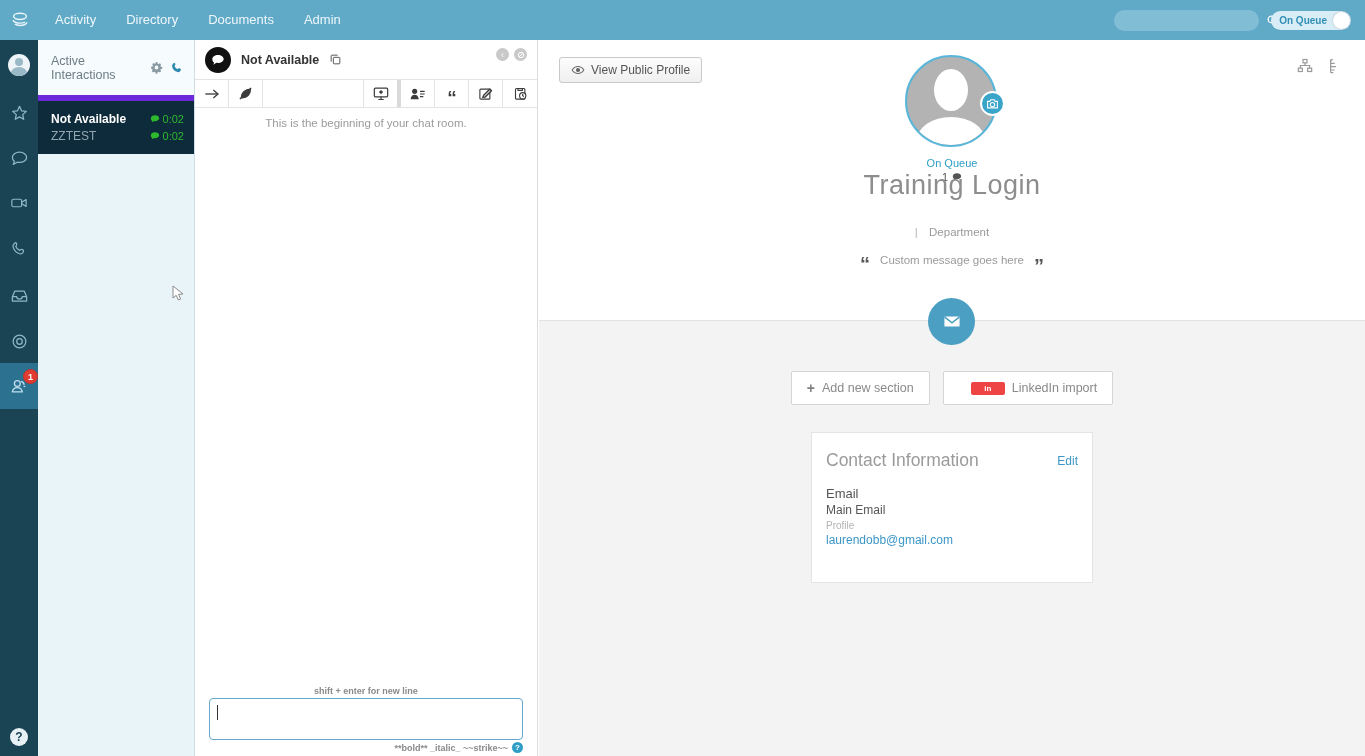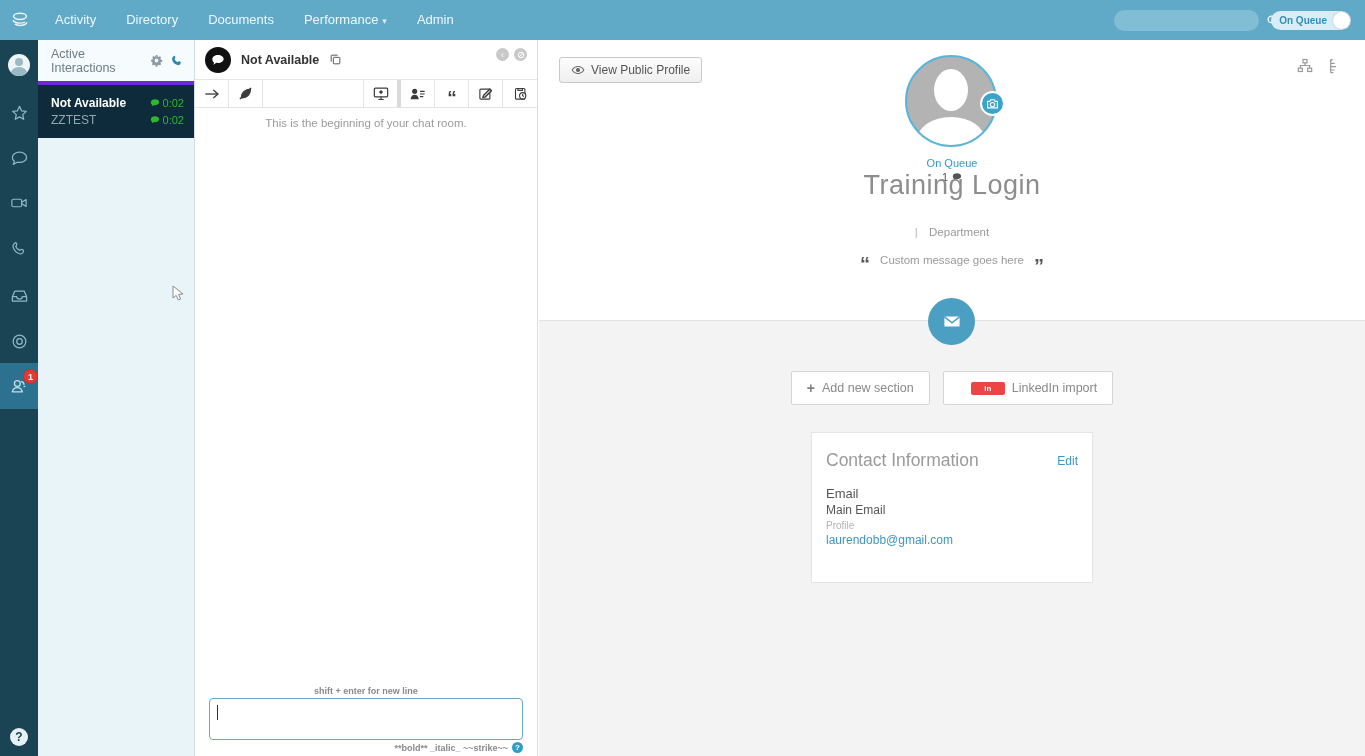--- a/index.html
+++ b/index.html
@@ -22,21 +22,21 @@
   .rail-item { position:absolute; left:0; width:38px; height:34px; display:flex; align-items:center; justify-content:center; color:#8fb6c6; cursor:pointer; }
   .rail-item svg { display:block; }
   .rail-item.active { background:#2d7191; height:46px; }
   .rail-avatar { width:22px; height:22px; border-radius:50%; background:#eef4f7; position:relative; overflow:hidden; }
   .rail-avatar .head { position:absolute; left:7px; top:4px; width:8px; height:8px; border-radius:50%; background:#9ab9c6; }
   .rail-avatar .body { position:absolute; left:3px; top:13px; width:16px; height:12px; border-radius:50%; background:#9ab9c6; }
   .red-badge { position:absolute; top:-7px; right:-9px; min-width:15px; height:15px; border-radius:8px; background:#e03c31; color:#fff; font-size:9px; font-weight:bold; display:flex; align-items:center; justify-content:center; border:1px solid #c93028; }
 
   
   .interactions { position:absolute; left:38px; top:40px; width:157px; height:716px; background:#e9f4f9; border-right:1px solid #cfdde4; }
-  .inter-head { height:45px; background:#f6fbfd; display:flex; align-items:center; padding:0 10px 0 13px; border-bottom:4px solid #6d28d9; }
+  .inter-head { height:61px; background:#f6fbfd; display:flex; align-items:center; padding:0 10px 0 13px; border-bottom:6px solid #6d28d9; }
   .inter-title { color:#6d7d85; font-size:12.5px; flex:1; }
   .inter-head .hicon { margin-left:7px; cursor:pointer; display:flex; }
   .inter-card { background:#0d2b3a; padding:9px 10px 10px 13px; cursor:pointer; }
   .inter-row { display:flex; align-items:center; height:17px; }
   .inter-row .lbl { flex:1; font-size:12px; color:#fff; font-weight:bold; white-space:nowrap; overflow:hidden; }
   .inter-row.sub .lbl { color:#93a7b1; font-weight:normal; }
   .inter-time { display:flex; align-items:center; gap:3px; color:#2eb82e; font-size:11px; }
 
   
   .chat { position:absolute; left:195px; top:40px; width:343px; height:716px; background:#fff; border-right:1px solid #d8dde0; }
@@ -106,21 +106,20 @@
   <div class="logo-box">
     <svg width="22" height="22" viewBox="0 0 24 24" fill="none" stroke="#eaf5fa" stroke-width="1.6">
       <ellipse cx="12" cy="8" rx="7" ry="3.4"></ellipse>
       <path d="M4.5 12c0 1.9 3.4 3.4 7.5 3.4 2.1 0 4-.4 5.4-1"></path>
       <path d="M6.5 16.5c1.4.9 3.3 1.4 5.5 1.4 4.1 0 7.5-1.5 7.5-3.4"></path>
     </svg>
   </div>
   <div class="nav-item"><span>Activity</span></div>
   <div class="nav-item"><span>Directory</span></div>
   <div class="nav-item"><span>Documents</span></div>
-  <div class="nav-item"><span>Performance</span><span class="nav-caret">▾</span></div>
   <div class="nav-item"><span>Admin</span></div>
   <div class="nav-right">
     <div class="search-box">
       <input type="text" placeholder="" style="">
       <span style="display:flex">
         <svg width="13" height="13" viewBox="0 0 24 24" fill="none" stroke="#ffffff" stroke-width="2.4">
             <circle cx="10" cy="10" r="6"></circle>
             <path d="M15 15l5.5 5.5"></path>
           </svg>
       </span>

